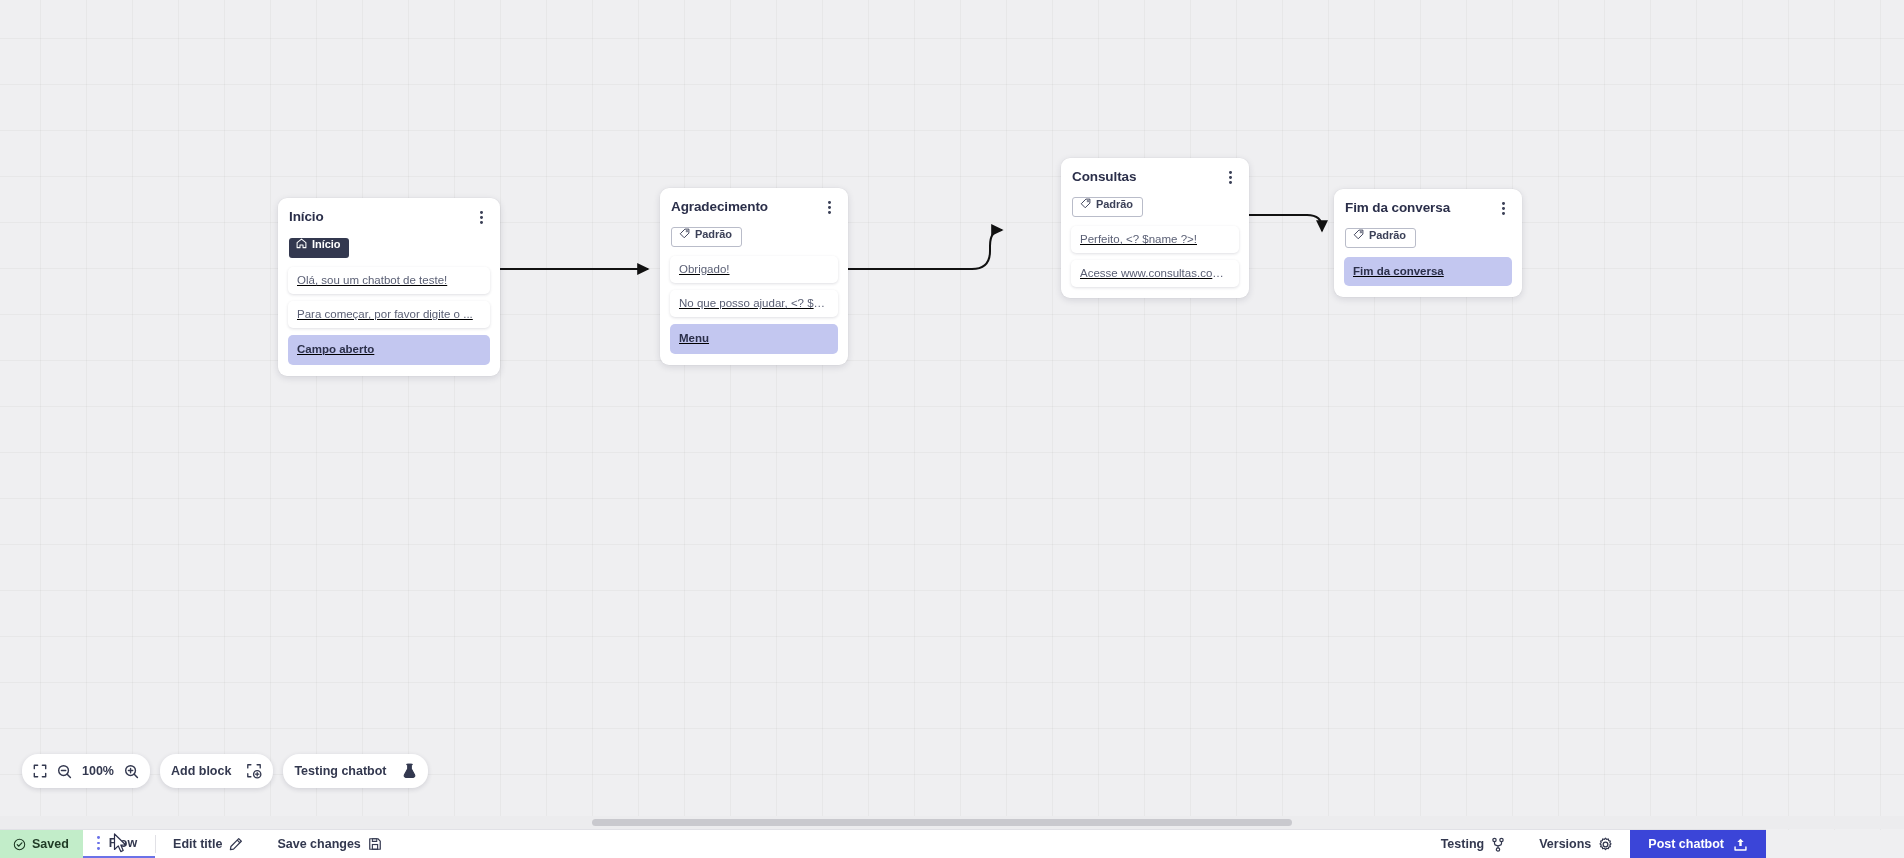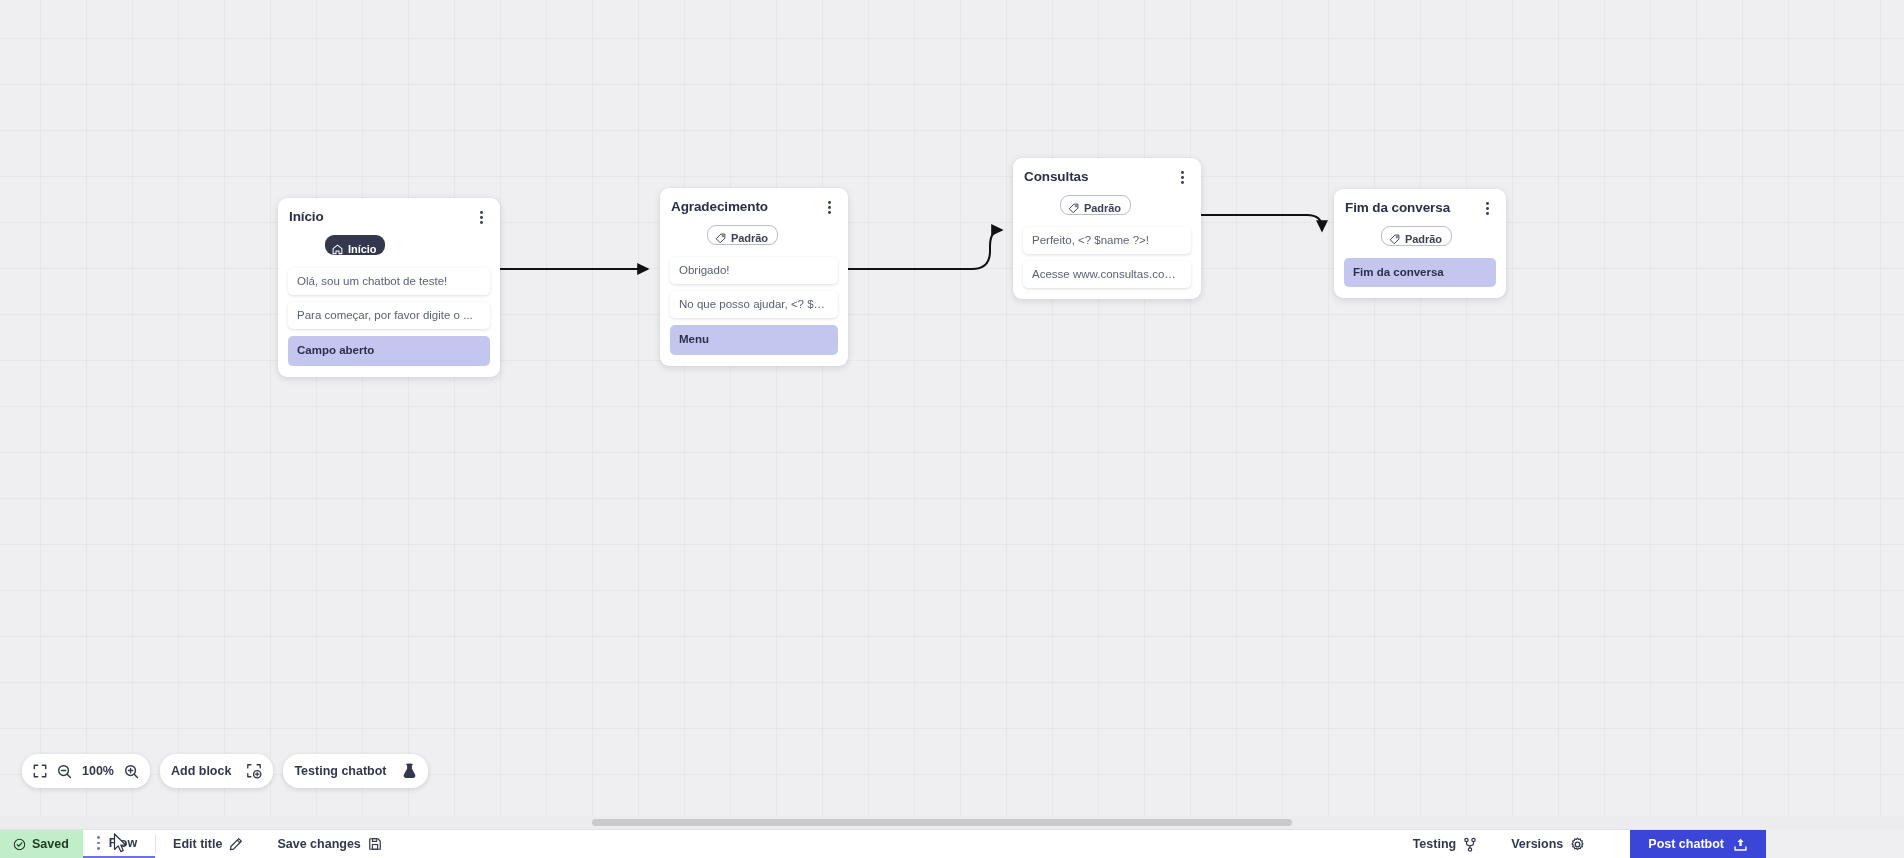--- a/index.html
+++ b/index.html
@@ -66,31 +66,30 @@
     display: block;
     width: 2.8px; height: 2.8px;
     border-radius: 50%;
     background: #3c4158;
   }
 
   
   .pill-row { margin-bottom: 9px; }
   .pill {
     display: inline-flex;
-    align-items: flex-end;
+    align-items: flex-start;
     gap: 5px;
     height: 20px;
     padding: 0 9px 0 7px;
-    border-radius: 9px;
+    border-radius: 3px;
     font-size: 11px;
     font-weight: 700;
     letter-spacing: -0.05px;
     cursor: pointer;
     white-space: nowrap;
-    margin-left: 36px;
   }
   .pill.home {
     background: #33384f;
     color: #ffffff;
   }
   .pill.padrao {
     background: #ffffff;
     color: #3c4158;
     border: 1.1px solid #b9bcc9;
   }
@@ -121,25 +120,25 @@
     cursor: pointer;
     white-space: nowrap;
     overflow: hidden;
     text-overflow: ellipsis;
     line-height: 1.15;
   }
 
   
   #block-inicio        { left: 278px; top: 198px;  width: 222px; }
   #block-agradecimento { left: 660px; top: 188px;  width: 188px; }
-  #block-consultas     { left: 1013px; top: 158px; width: 188px; }
-  #block-fim           { left: 1334px; top: 189px; width: 172px; }
-
-  
-  .block .body { margin: 0 -1px; }
+  #block-consultas     { left: 1061px; top: 158px; width: 188px; }
+  #block-fim           { left: 1334px; top: 189px; width: 188px; }
+
+  
+  .block .body { margin: 0 -1px; text-decoration: underline; }
 
   
   #edges { position: absolute; left: 0; top: 0; width: 1904px; height: 830px; pointer-events: none; }
 
   
   #toolbar {
     position: absolute;
     left: 22px;
     bottom: 42px;
     display: flex;
@@ -224,21 +223,20 @@
   #post-btn {
     background: #3b45d8;
     color: #ffffff;
     display: flex;
     align-items: center;
     gap: 9px;
     padding: 0 18px;
     font-weight: 700;
     cursor: pointer;
     white-space: nowrap;
-    margin-left: 28px;
   }
 
   
   #hscroll {
     position: absolute;
     left: 0; bottom: 29px;
     width: 1904px;
     height: 13px;
     background: #ececee;
     z-index: 9;

